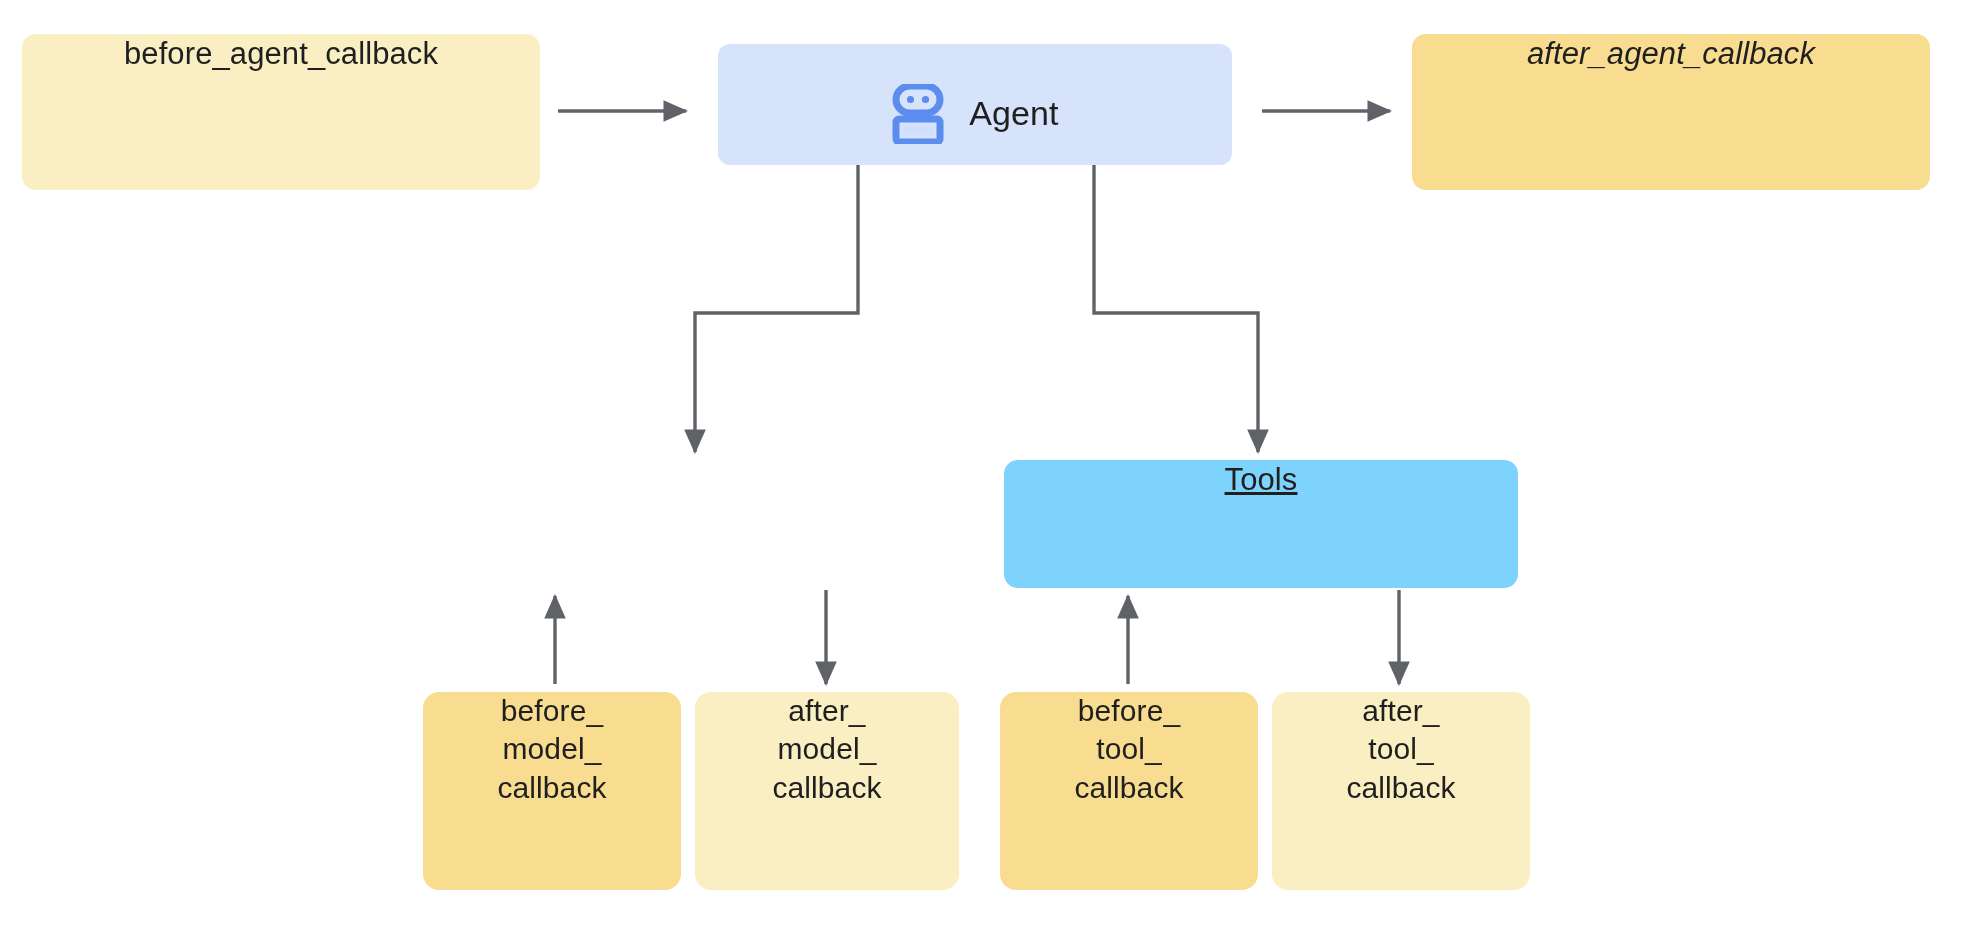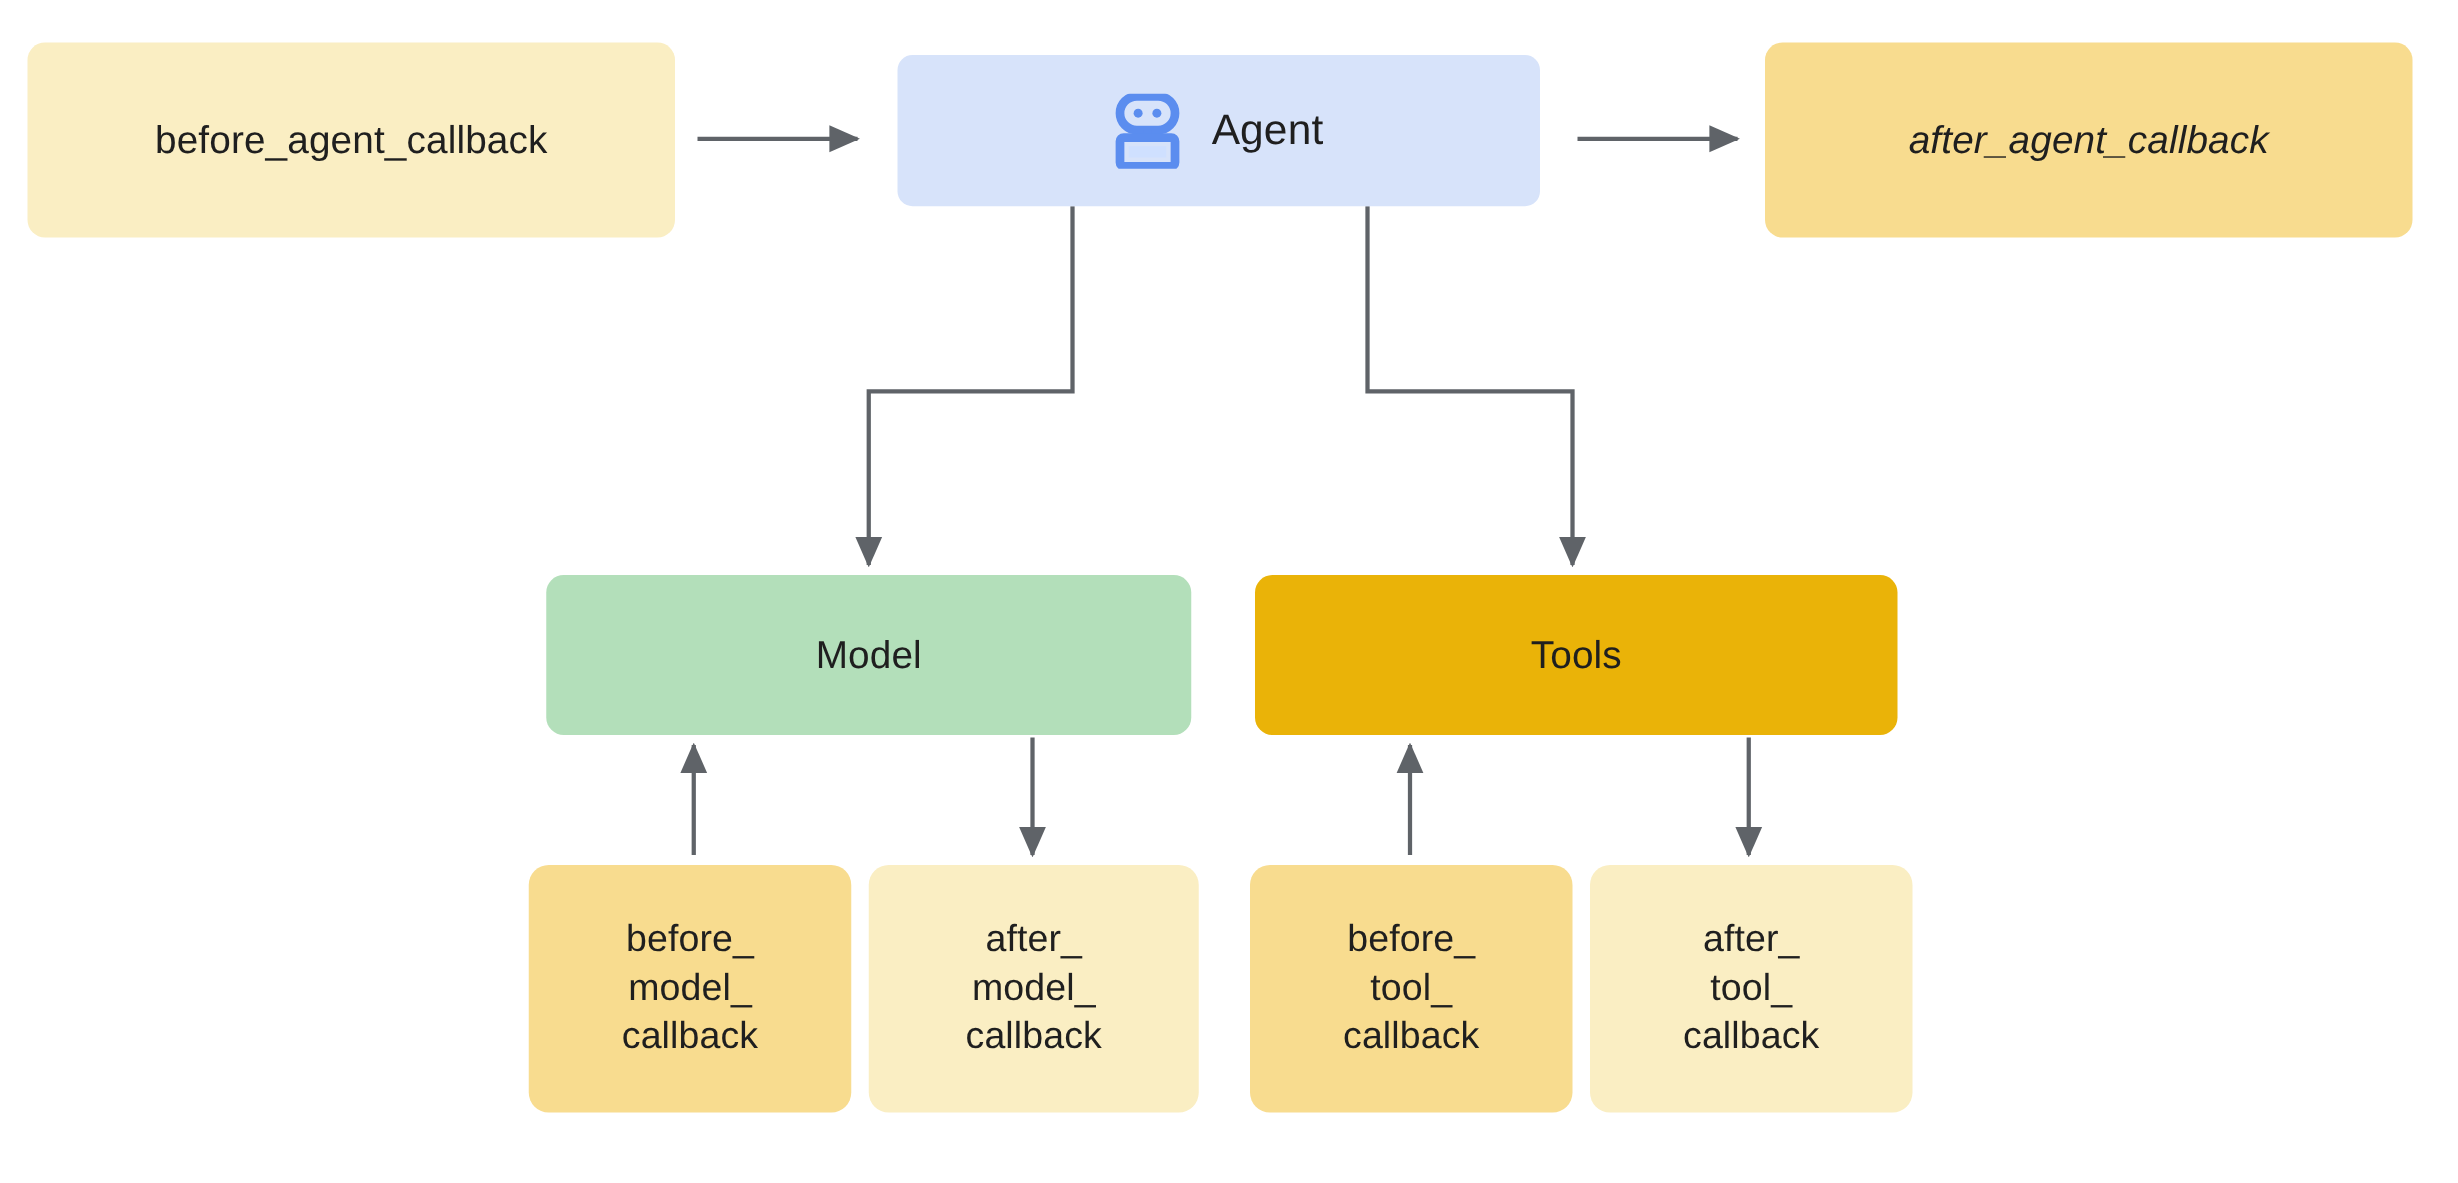--- a/index.html
+++ b/index.html
@@ -24,21 +24,21 @@
     left: 0;
     top: 0;
     width: 1966px;
     height: 946px;
     pointer-events: none;
   }
   .node {
     position: absolute;
     box-sizing: border-box;
     display: flex;
-    align-items: center;
+    align-items: flex-start;
     justify-content: center;
     text-align: center;
     color: #1f1f1f;
     line-height: 1.28;
     border-radius: 14px;
     white-space: pre-line;
     letter-spacing: 0.1px;
   }
   .node-wide { font-size: 31px; }
   .node-core { font-size: 31px; }
@@ -74,21 +74,22 @@
   }
   .agent-label { font-size: 34px; color: #1f1f1f; }
 
   
   #node-model {
     left: 437px; top: 460px; width: 516px; height: 128px;
     background: #b3dfba;
   }
   #node-tools {
     left: 1004px; top: 460px; width: 514px; height: 128px;
-    background: #eab308;
+    background: #7dd3fc;
+    text-decoration: underline;
   }
 
   
   #node-before-model { left: 423px;  top: 692px; width: 258px; height: 198px; background: #f8dc8f; }
   #node-after-model  { left: 695px;  top: 692px; width: 264px; height: 198px; background: #faeec3; }
   #node-before-tool  { left: 1000px; top: 692px; width: 258px; height: 198px; background: #f8dc8f; }
   #node-after-tool   { left: 1272px; top: 692px; width: 258px; height: 198px; background: #faeec3; }
 </style>
 </head>
 <body>
@@ -136,23 +137,20 @@
         </svg>
       </span>
       <span class="agent-label">Agent</span>
     </span>
   </div>
 
   <div class="node node-wide" id="node-after-agent">
     <span>after_agent_callback</span>
   </div>
 
-  <div class="node node-core" id="node-model">
-    <span>Model</span>
-  </div>
 
   <div class="node node-core" id="node-tools">
     <span>Tools</span>
   </div>
 
   <div class="node node-cb" id="node-before-model">
     <span>before_
 model_
 callback</span>
   </div>

